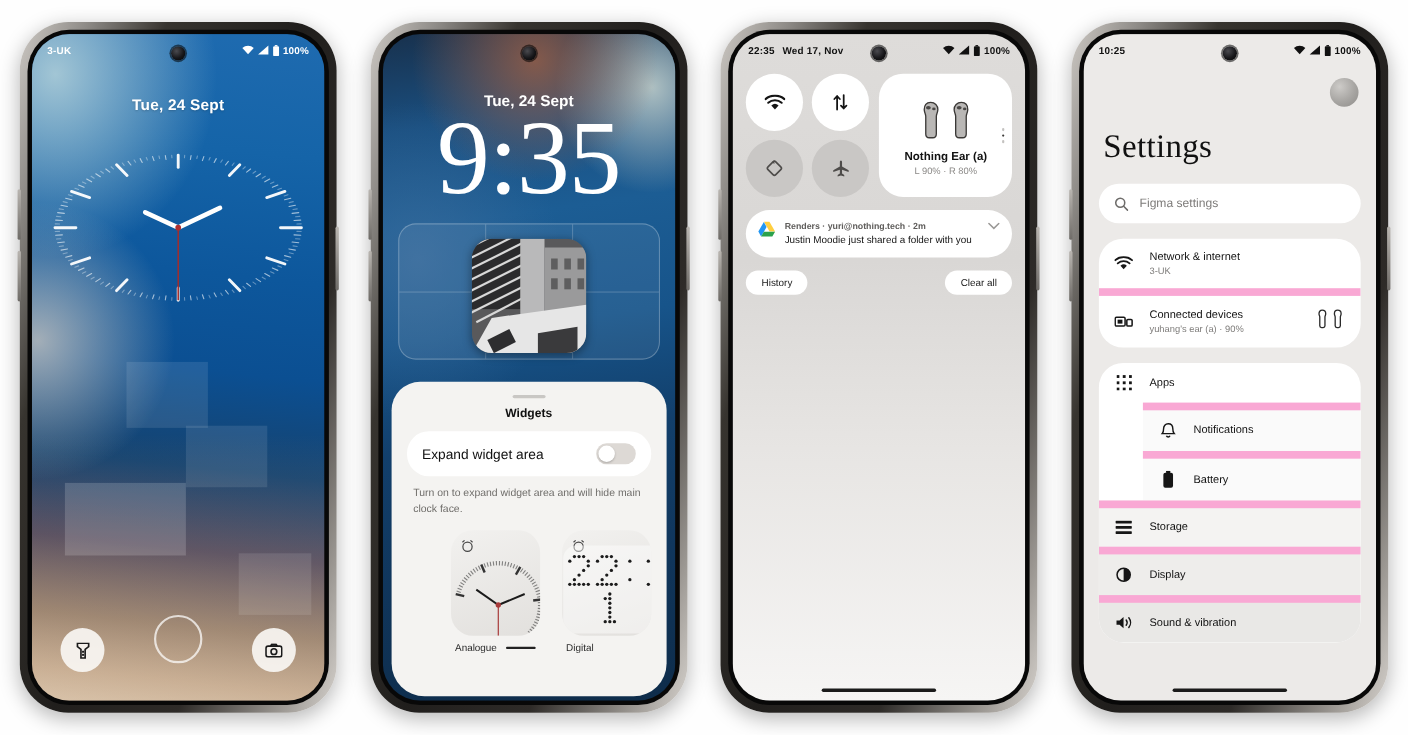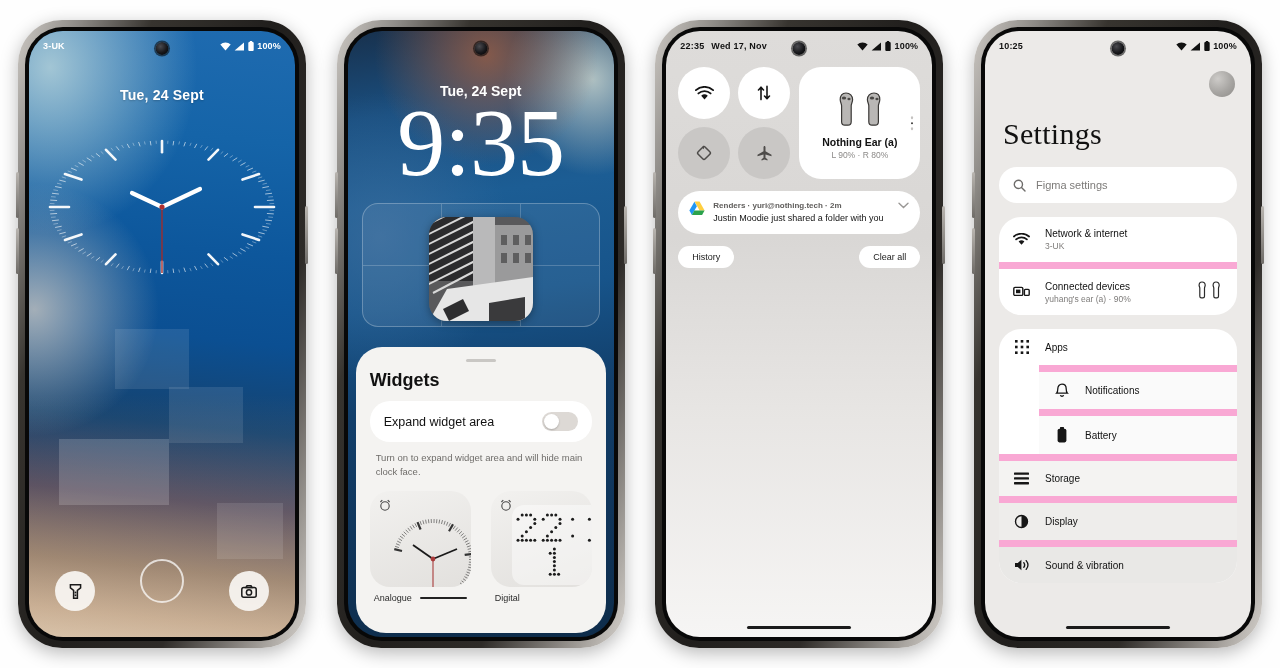--- a/index.html
+++ b/index.html
@@ -70,21 +70,21 @@
     height: 30px;
     display: flex;
     align-items: center;
     justify-content: space-between;
     padding: 0 14px;
     font-size: 9px;
     font-weight: bold;
     letter-spacing: .2px;
     z-index: 35;
   }
-  .sb-right { display: flex; align-items: center; gap: 3px; }
+  .sb-right { display: flex; align-items: flex-start; gap: 3px; }
   .sb-right svg { display: block; }
   .sb-light { color: #ffffff; }
   .sb-dark { color: #111111; }
 
   
   .wall1 {
     position: absolute; inset: 0;
     background:
       radial-gradient(120% 60% at 8% 6%, rgba(186,214,220,.85) 0%, rgba(186,214,220,0) 46%),
       radial-gradient(90% 40% at 2% 46%, rgba(214,206,196,.75) 0%, rgba(214,206,196,0) 52%),
@@ -213,21 +213,22 @@
     padding: 10px 14px 0;
     overflow: hidden;
   }
   .grabber {
     width: 30px; height: 3px;
     border-radius: 2px;
     background: #c9c7c4;
     margin: 2px auto 8px;
   }
   .sheet-title {
-    font-size: 18px;
+    text-align: center;
+    font-size: 11px;
     font-weight: bold;
     color: #111;
     margin-bottom: 10px;
   }
   .row-card {
     background: #fff;
     border-radius: 20px;
     padding: 11px 14px;
     display: flex;
     align-items: center;
@@ -251,20 +252,21 @@
   .sheet-desc {
     font-size: 9.5px;
     color: #6f6d6a;
     line-height: 1.45;
     padding: 9px 6px 0;
   }
   .wcards {
     display: flex;
     gap: 20px;
     margin-top: 12px;
+    margin-left: 40px;
   }
   .wcard {
     flex: 1;
     height: 96px;
     border-radius: 20px;
     background: linear-gradient(160deg,#f2f1ef 0%,#e2e0dd 100%);
     position: relative;
     overflow: hidden;
   }
   .wcard .alarm-ic { position: absolute; top: 8px; left: 9px; opacity: .85; }

